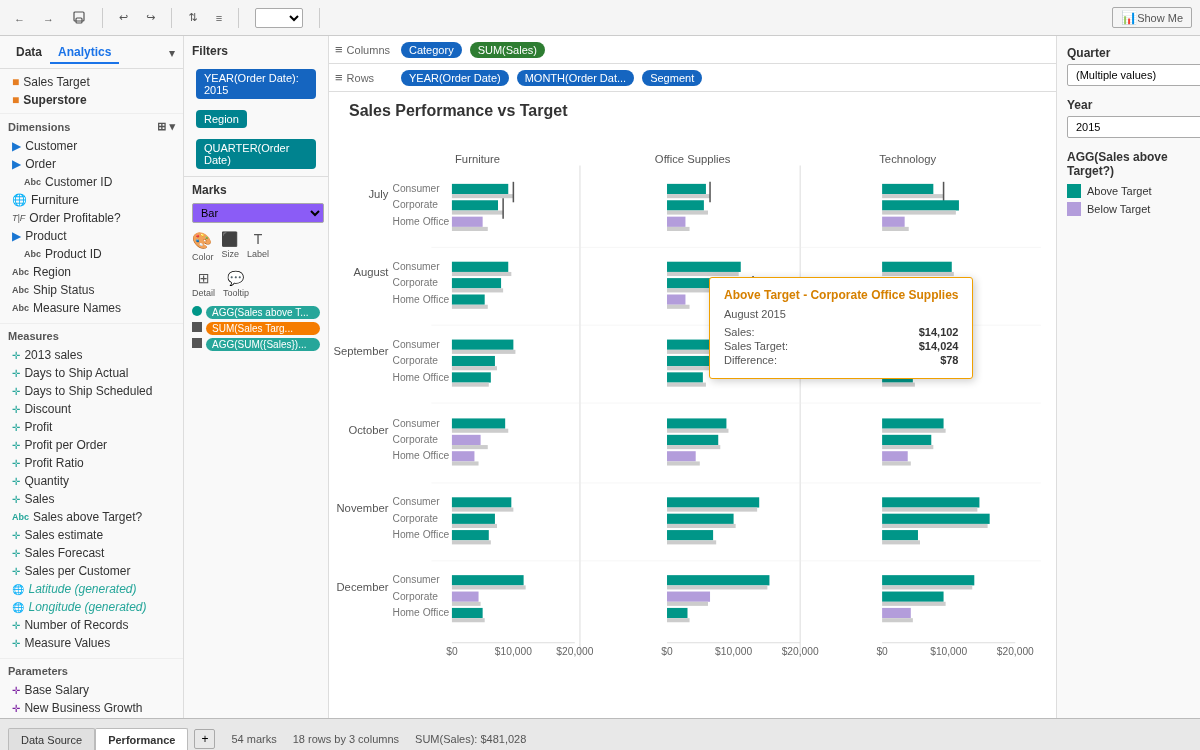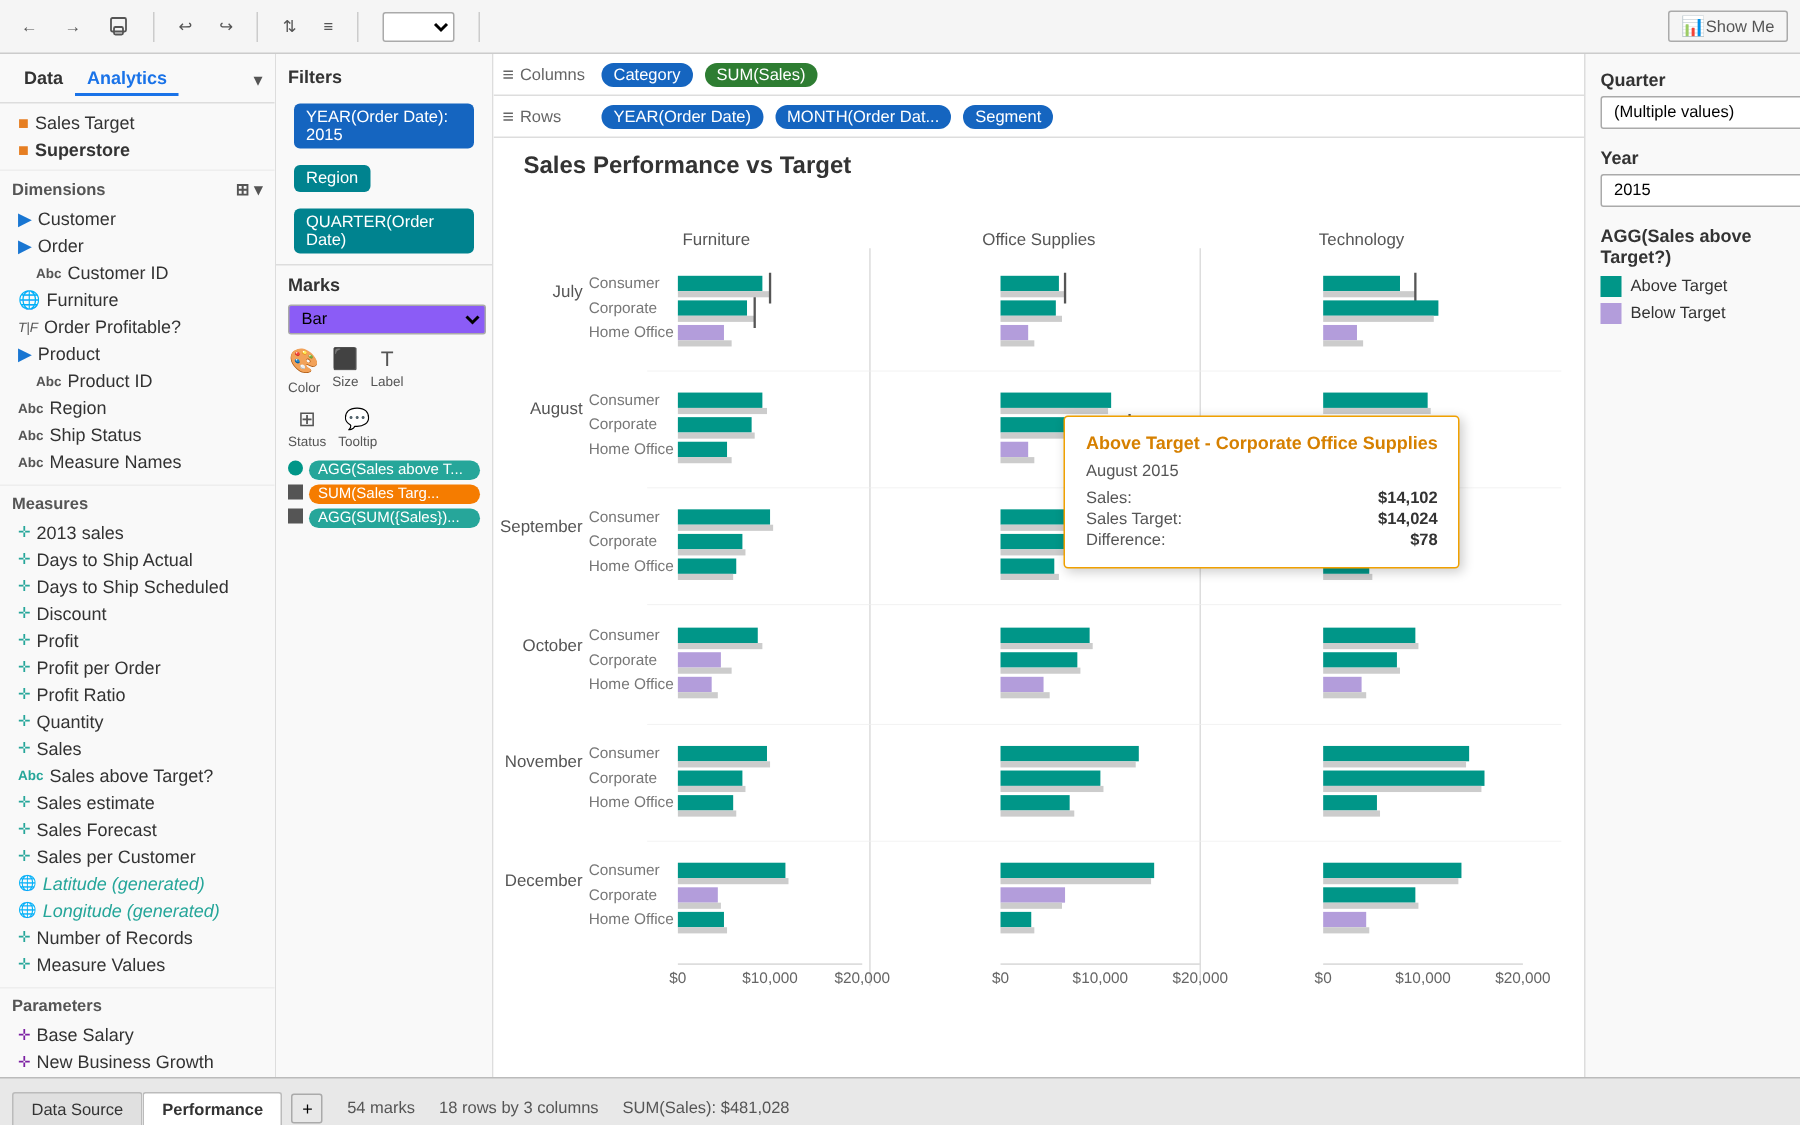--- a/index.html
+++ b/index.html
@@ -295,21 +295,21 @@
           <span>Size</span>
         </div>
         <div class="marks-icon-btn">
           <span class="icon" style="font-size:14px;">T</span>
           <span>Label</span>
         </div>
       </div>
       <div class="marks-icons" style="margin-top:0;">
         <div class="marks-icon-btn">
           <span class="icon" style="font-size:14px;">⊞</span>
-          <span>Status</span>
+          <span>Detail</span>
         </div>
         <div class="marks-icon-btn">
           <span class="icon" style="font-size:14px;">💬</span>
           <span>Tooltip</span>
         </div>
       </div>
 
       <div class="marks-pill-row">
         <div class="marks-dot teal"></div>
         <span class="marks-pill">AGG(Sales above T...</span>

